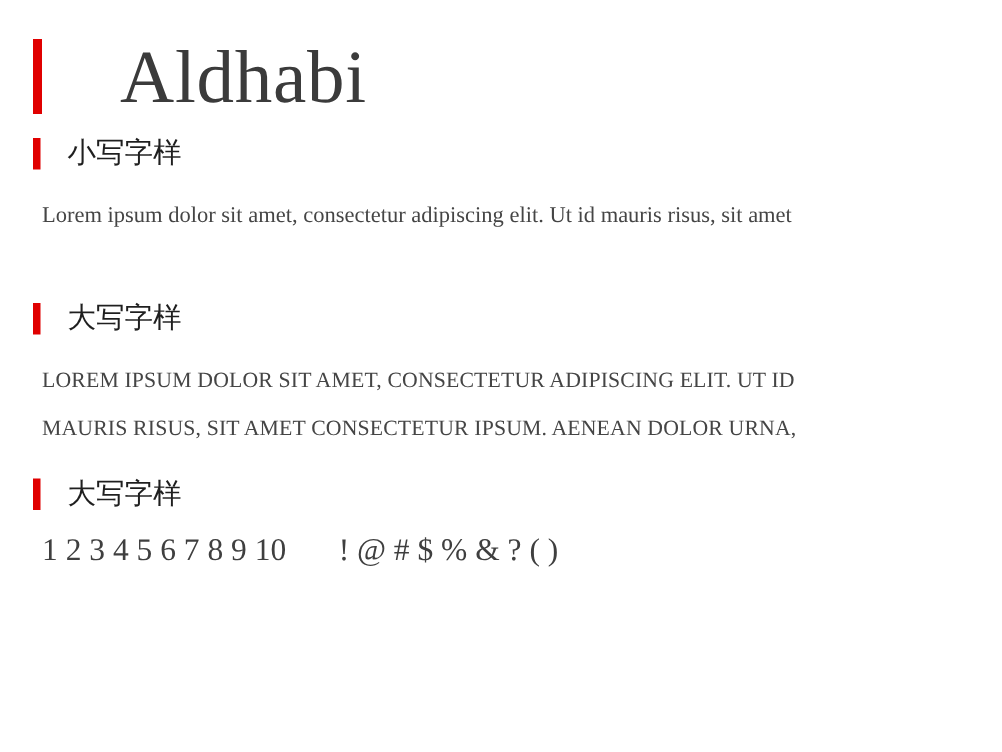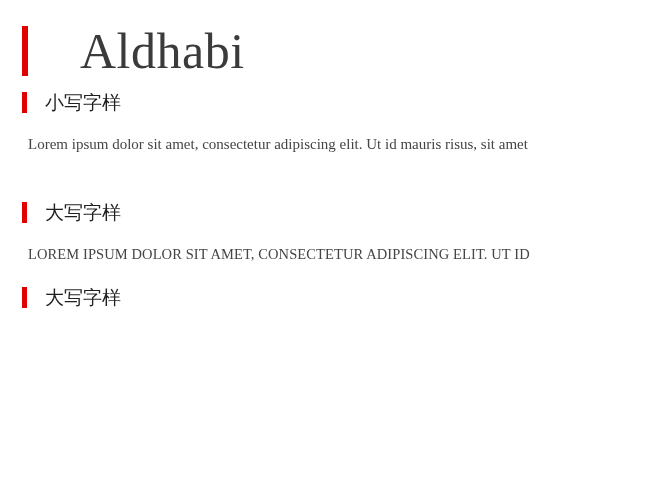--- a/index.html
+++ b/index.html
@@ -100,21 +100,25 @@
   </div>
 </section>
 
 <section>
   <div class="section-heading mt-second">
     <span class="heading-bar"></span>
     <h2 class="heading-text">大写字样</h2>
   </div>
   <div class="sample-para uppercase-para">
     <div class="sample-line">LOREM IPSUM DOLOR SIT AMET, CONSECTETUR ADIPISCING ELIT. UT ID</div>
+    <div class="sample-line">MAURIS RISUS, SIT AMET CONSECTETUR IPSUM. AENEAN DOLOR URNA,</div>
   </div>
 </section>
 
 <section>
   <div class="section-heading mt-third">
     <span class="heading-bar"></span>
     <h2 class="heading-text">大写字样</h2>
   </div>
+  <div class="glyph-row">
+    <span class="numbers-group">1 2 3 4 5 6 7 8 9 10</span><span class="symbols-group">! @ # $ % &amp; ? ( )</span>
+  </div>
 </section>
 
 </body></html>

